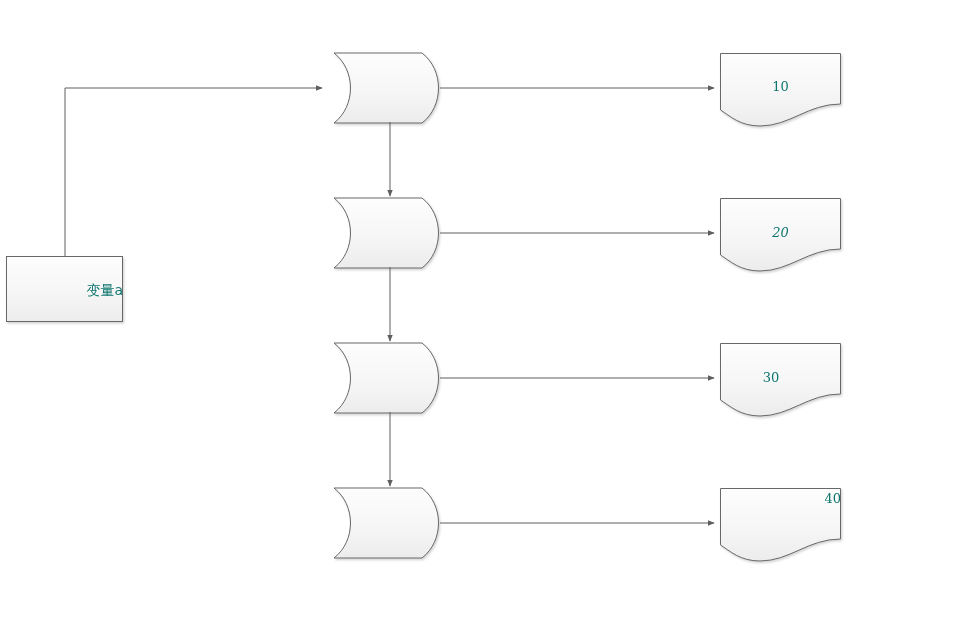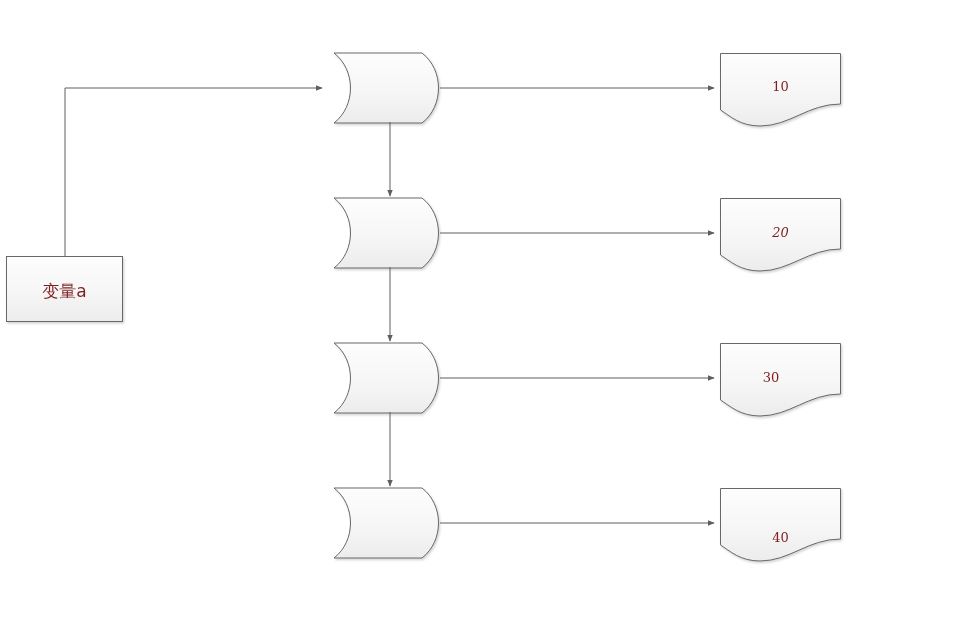--- a/index.html
+++ b/index.html
@@ -18,29 +18,30 @@
     position: absolute;
     left: 0;
     top: 0;
     width: 957px;
     height: 628px;
   }
   .shape-label {
     position: absolute;
     font-family: "DejaVu Serif", "Liberation Serif", serif;
     font-size: 13px;
-    color: #7f1d1d;
+    color: #0f766e;
     text-align: center;
     white-space: nowrap;
     pointer-events: none;
     line-height: 1;
   }
   .cjk-label {
     font-family: "DejaVu Sans", "Liberation Sans", sans-serif;
-    font-size: 17px;
+    font-size: 14px;
+    text-align: right;
   }
 </style>
 </head>
 <body>
 
 <svg id="canvas" viewBox="0 0 957 628" xmlns="http://www.w3.org/2000/svg">
   <defs>
     <linearGradient id="shapeGrad" x1="0" y1="0" x2="0" y2="1">
       <stop offset="0%" stop-color="#fdfdfd"></stop>
       <stop offset="55%" stop-color="#f6f6f6"></stop>
@@ -109,13 +110,13 @@
 </svg>
 
 <div class="shape-label cjk-label" style="left:6px; top:283px; width:117px;">变量a</div>
 
 <div class="shape-label" style="left:720px; top:80px; width:121px;">10</div>
 
 <div class="shape-label" style="left:720px; top:226px; width:121px;font-style:italic;">20</div>
 
 <div class="shape-label" style="left:704px; top:371px; width:134px;">30</div>
 
-<div class="shape-label" style="left:720px; top:531px; width:121px;">40</div>
+<div class="shape-label" style="left:720px; top:492px; width:121px;text-align:right;">40</div>
 
 </body></html>

